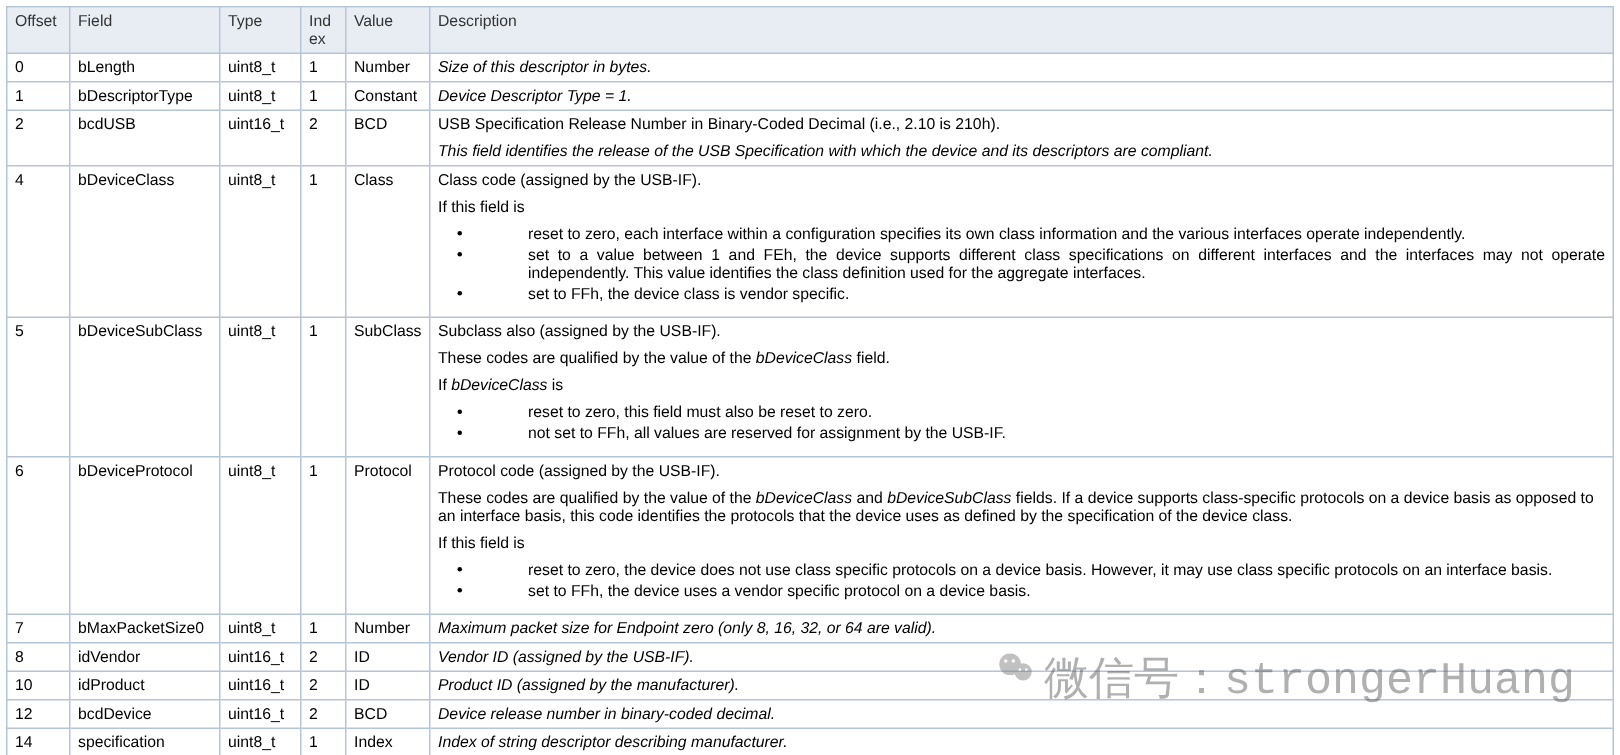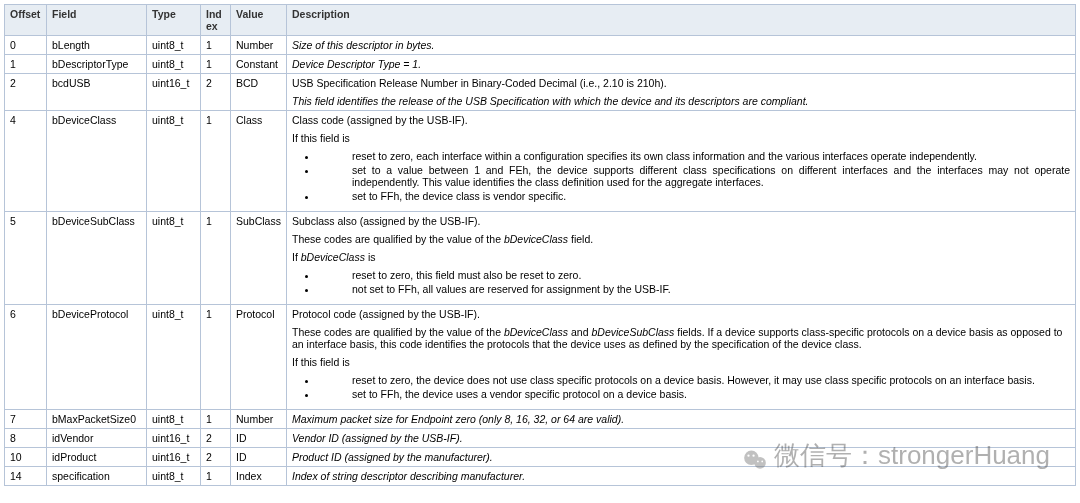--- a/index.html
+++ b/index.html
@@ -20,43 +20,43 @@
   th, td {
     border: 1px solid #b6c4d8;
     padding: 3px 5px;
     text-align: left;
     vertical-align: top;
     word-wrap: break-word;
   }
   th {
     background: #e7edf3;
     color: #333333;
-    font-weight: bold;
+    font-weight: normal;
   }
   col.c-offset { width: 42px; }
   col.c-field  { width: 100px; }
   col.c-type   { width: 54px; }
   col.c-size   { width: 30px; }
   col.c-value  { width: 56px; }
   col.c-desc   { }
   .desc p { margin: 0 0 6px 0; }
   .desc p:last-child { margin-bottom: 0; font-style: italic; }
   .desc ul { margin: 3px 0 6px 0; padding-left: 26px; }
   .desc li { margin: 0 0 2px 0; text-align: justify; padding-left: 34px; }
   .desc em { font-style: italic; }
   .watermark {
     position: absolute;
     right: 30px;
     bottom: 30px;
-    font-size: 26px;
+    font-size: 30px;
     color: rgba(80,80,80,0.45);
-    font-family: Liberation Sans, sans-serif;
+    font-family: Liberation Mono, monospace;
     pointer-events: none;
     display: flex;
-    align-items: flex-end;
+    align-items: flex-start;
     gap: 6px;
   }
   .watermark .wm-icon {
     width: 26px; height: 26px;
     display: inline-flex; align-items: center; justify-content: center;
   }
   .watermark .wm-icon svg { width: 26px; height: 26px; opacity: 0.45; }
 </style>
 </head>
 <body>
@@ -202,20 +202,32 @@
         <td>uint16_t</td>
         <td>2</td>
         <td>ID</td>
         <td>
           <div class="desc">
             <p>Product ID (assigned by the manufacturer).</p>
           </div>
         </td>
       </tr>
       <tr>
+        <td>12</td>
+        <td>bcdDevice</td>
+        <td>uint16_t</td>
+        <td>2</td>
+        <td>BCD</td>
+        <td>
+          <div class="desc">
+            <p>Device release number in binary-coded decimal.</p>
+          </div>
+        </td>
+      </tr>
+      <tr>
         <td>14</td>
         <td>specification</td>
         <td>uint8_t</td>
         <td>1</td>
         <td>Index</td>
         <td>
           <div class="desc">
             <p>Index of string descriptor describing manufacturer.</p>
           </div>
         </td>

